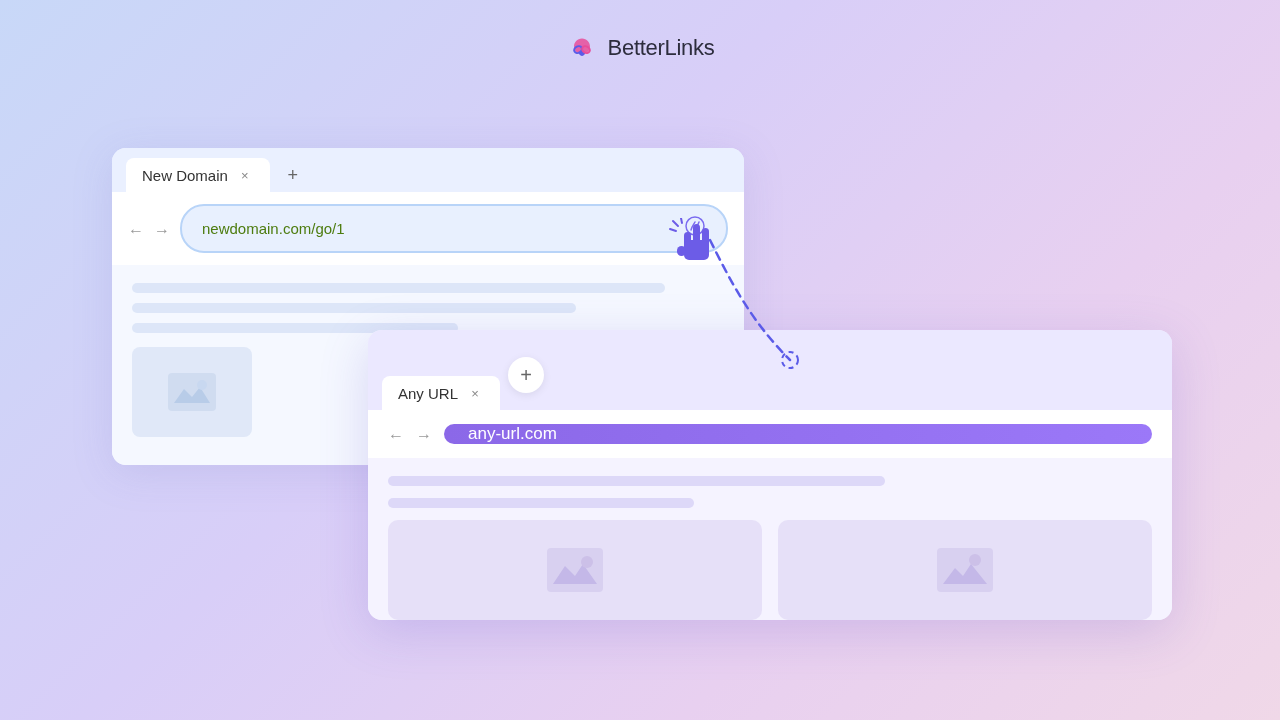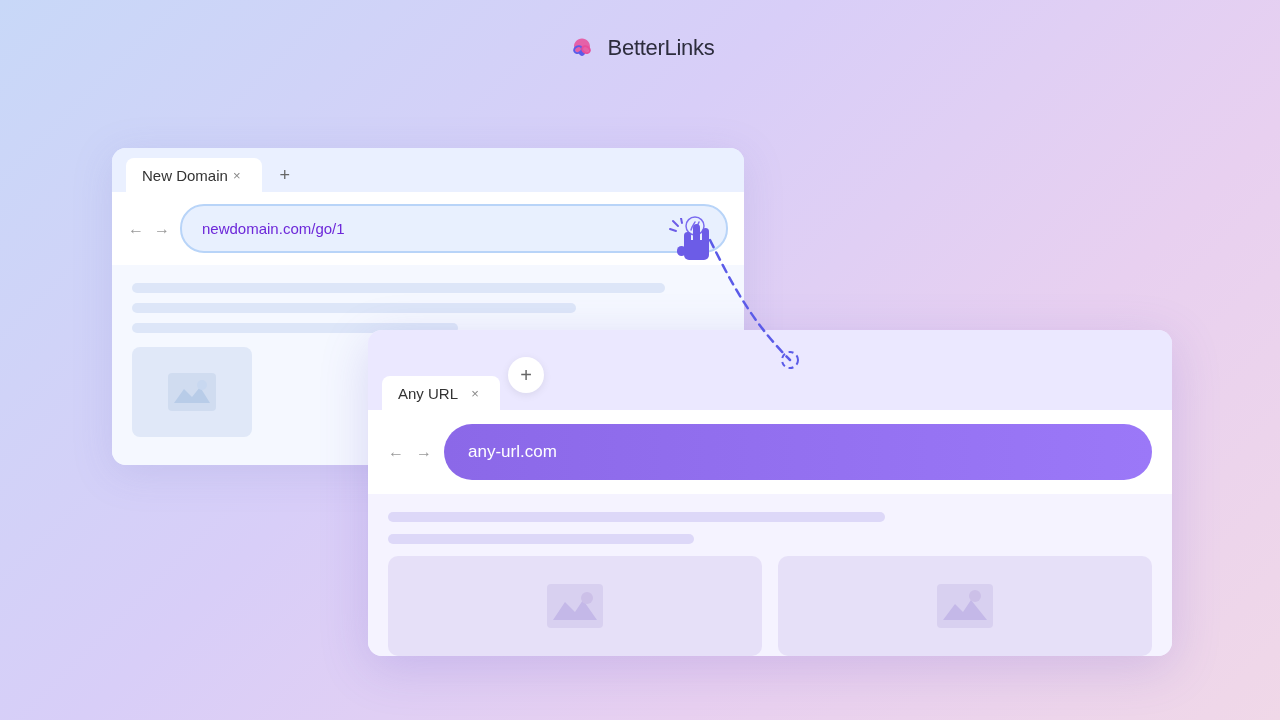--- a/index.html
+++ b/index.html
@@ -51,21 +51,21 @@
       display: flex;
       align-items: center;
       padding: 10px 14px 0 14px;
       gap: 4px;
       background: #eaf0ff;
     }
 
     .browser-tab {
       display: flex;
       align-items: center;
-      gap: 0;
+      gap: 8px;
       background: #fff;
       border-radius: 8px 8px 0 0;
       padding: 8px 16px;
       font-size: 15px;
       color: #333;
       font-weight: 500;
     }
 
     .tab-close {
       color: #888;
@@ -116,21 +116,21 @@
       padding: 9px 20px;
       font-size: 15px;
       color: #444;
       display: flex;
       align-items: center;
       justify-content: space-between;
     }
 
     .address-text {
       font-size: 15px;
-      color: #6d28d9;
+      color: #4d7c0f;
     }
 
     .address-icon {
       color: #7b6cf0;
       font-size: 20px;
       cursor: pointer;
     }
 
     .browser-content {
       padding: 18px 20px 28px 20px;
@@ -213,21 +213,21 @@
       align-items: center;
       padding: 14px 20px;
       gap: 12px;
       background: #fff;
     }
 
     .address-bar-2 {
       flex: 1;
       background: linear-gradient(90deg, #8b68e8, #9b78f8);
       border-radius: 28px;
-      padding: 18px 24px;
+      padding: 0 24px;
       display: flex;
       align-items: flex-end;
     }
 
     .address-text-2 {
       font-size: 17px;
       color: #fff;
       font-weight: 500;
     }
 

